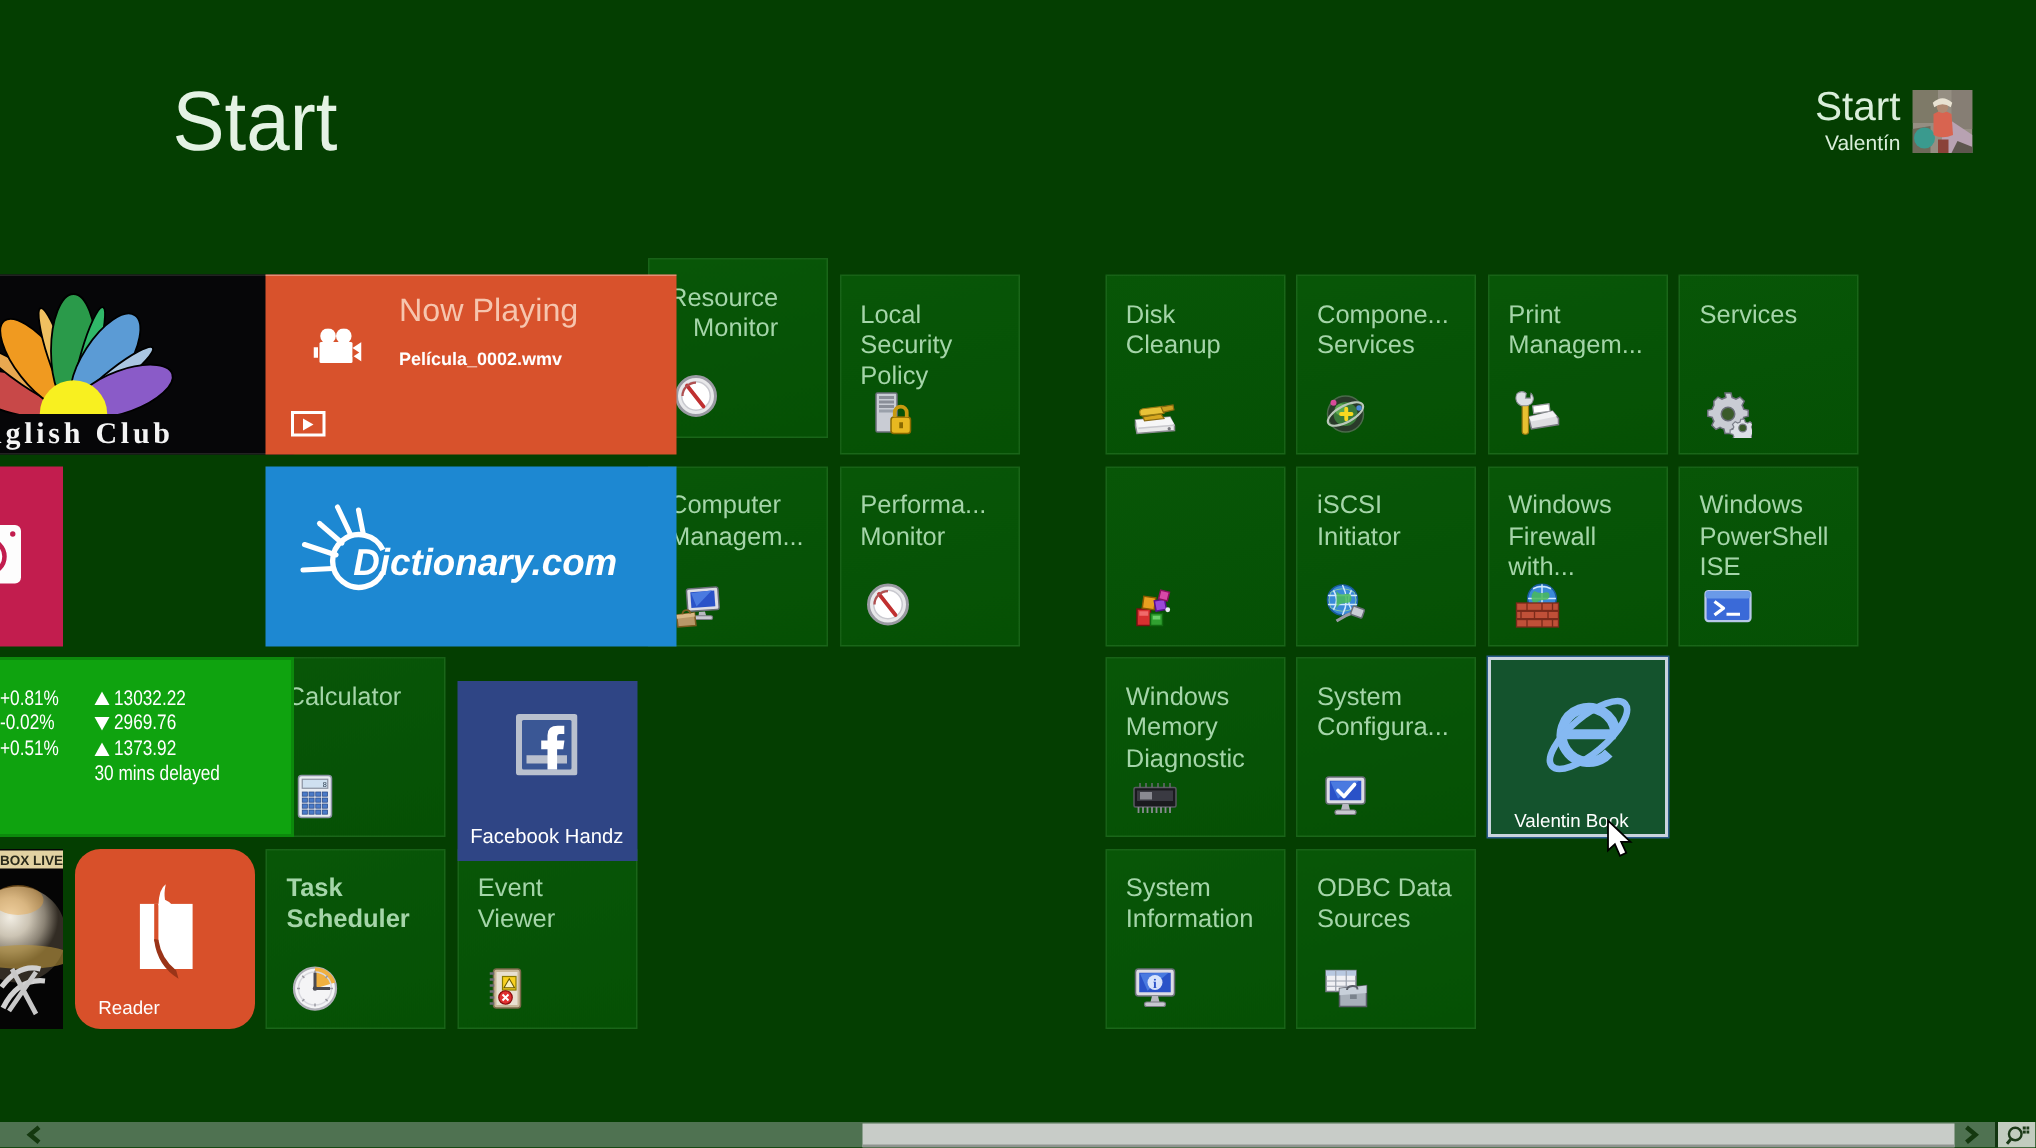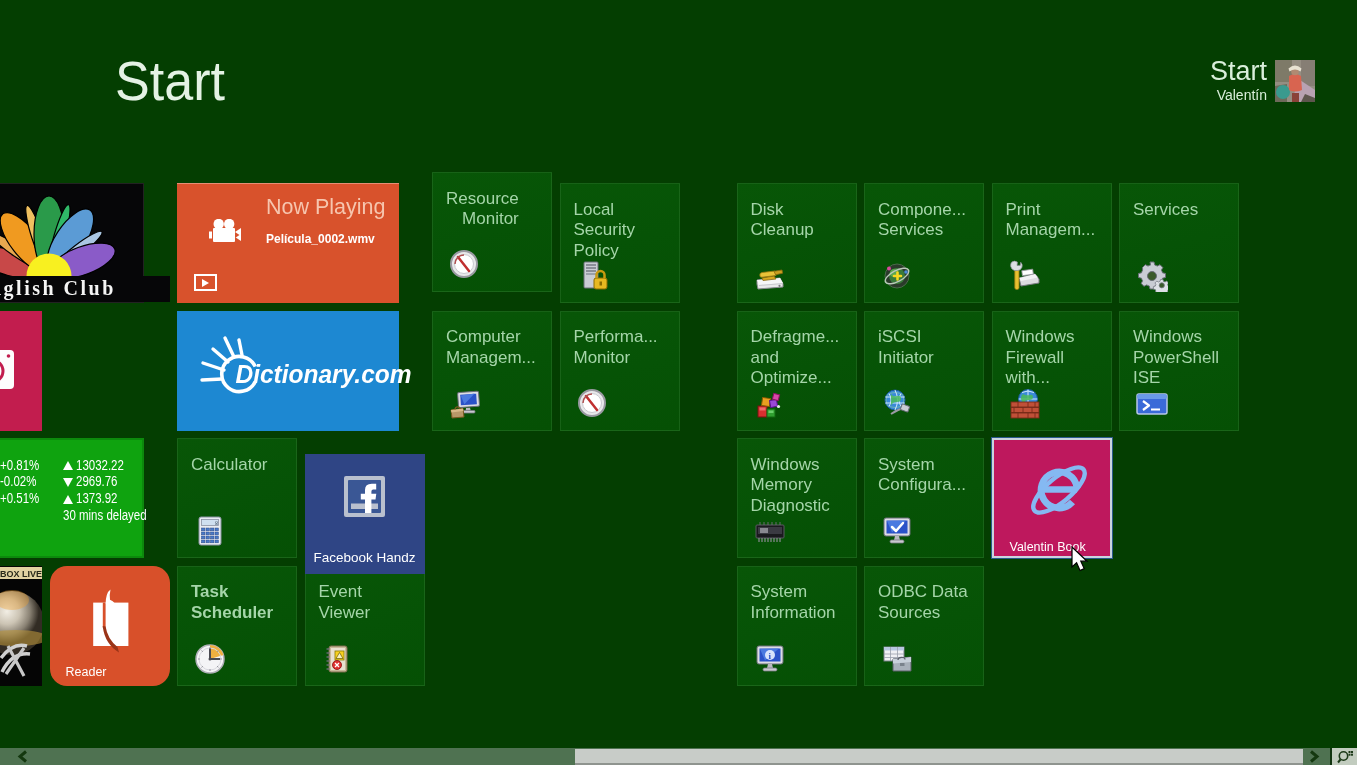--- a/index.html
+++ b/index.html
@@ -11,21 +11,21 @@
 .abs{position:absolute;}
 #start{left:115px;top:47.5px;font-size:56px;font-weight:300;color:#e4f2e4;transform:scaleX(0.93);transform-origin:0 0;}
 #handz{left:1178px;top:56px;width:89px;text-align:right;font-size:27px;font-weight:300;color:#d9eeda;}
 #valentin{left:1178px;top:87px;width:89px;text-align:right;font-size:14px;color:#d9eeda;}
 #avatar{left:1275px;top:60px;width:40px;height:42px;}
 .tile{position:absolute;width:120px;height:120px;box-sizing:border-box;}
 .gtile{background:linear-gradient(165deg,#085607 0%,#065306 50%,#055004 100%);
   border:1px solid rgba(160,220,160,0.12);}
 .gtile .lbl{position:absolute;left:13px;top:15.5px;font-size:17px;line-height:20.5px;color:#a5d5a9;}
 .gtile .ico{position:absolute;left:16px;bottom:10px;width:32px;height:32px;}
-.wide{width:222px;}
+.wide{width:274px;}
 </style>
 </head>
 <body>
 <div class="abs" id="start">Start</div>
 <div class="abs" id="handz">Start</div>
 <div class="abs" id="valentin">Valentín</div>
 <div class="abs" id="avatar"><svg width="40" height="42" viewBox="0 0 40 42">
 <rect width="40" height="42" fill="#958e82"></rect>
 <rect x="0" y="0" width="17" height="22" fill="#7e7a68"></rect>
 <rect x="26" y="0" width="14" height="26" fill="#867e74"></rect>
@@ -124,21 +124,20 @@
 <div class="tile gtile" style="left:559.5px;top:310.5px;">
     <div class="lbl">Performa...<br>Monitor</div>
 <svg class="ico" viewBox="0 0 32 32">
       <circle cx="15" cy="15" r="13" fill="#e8e8ea" stroke="#9a9aa2" stroke-width="2"></circle>
       <circle cx="15" cy="15" r="9.5" fill="#fff" stroke="#c9c9cf" stroke-width="1"></circle>
       <path d="M9 8 L20 22" stroke="#c03030" stroke-width="2.5" stroke-linecap="round"></path>
       <path d="M6 15 A9 9 0 0 1 15 6" stroke="#b05050" stroke-width="1.5" fill="none"></path>
     </svg>
   </div>
 <div class="tile gtile" style="left:736.5px;top:310.5px;">
-    <div class="lbl">Defragme...<br>and<br>Optimize...</div>
 <svg class="ico" viewBox="0 0 32 32">
       <rect x="4" y="18" width="9" height="11" fill="#d83030" stroke="#7a1010" stroke-width="1"></rect>
       <rect x="5.5" y="19.5" width="6" height="3" fill="#f06a6a"></rect>
       <rect x="13" y="21" width="8" height="8" fill="#30a030" stroke="#106a10" stroke-width="1"></rect>
       <rect x="14.5" y="22.5" width="5" height="2.5" fill="#6ad06a"></rect>
       <rect x="8" y="10" width="8" height="8" transform="rotate(8 12 14)" fill="#e8a020" stroke="#8a5a00" stroke-width="1"></rect>
       <rect x="16" y="12" width="7" height="7" transform="rotate(-10 19 15)" fill="#9a48d8" stroke="#5a1090" stroke-width="1"></rect>
       <rect x="19" y="6" width="6" height="6" transform="rotate(14 22 9)" fill="#d848a8" stroke="#8a1060" stroke-width="1"></rect>
       <circle cx="24.5" cy="18.5" r="1.6" fill="#e8e8f0"></circle>
     </svg>
@@ -383,21 +382,21 @@
 <div class="tile" style="left:49.5px;top:565.5px;background:#d8502a;border-radius:17px;">
 <svg width="36" height="78" viewBox="0 0 36 78" style="position:absolute;left:43px;top:10px;">
 <rect x="0.2" y="26.6" width="35.2" height="43.4" fill="#fff"></rect>
 <rect x="9.8" y="26.6" width="2.8" height="25" fill="#d8502a"></rect>
 <path d="M12.6 27.5 Q13 16.5 17.5 13.5 Q16.2 19.5 17 23.8 Q20 25 22 27.5 Z" fill="#fff"></path>
 <path d="M9.8 50 L12.6 50.5 Q14.5 63 24.5 71 L26 76.5 Q12 68 9.8 51 Z" fill="#9a3418"></path>
 </svg>
 <div class="abs" style="left:16px;top:99px;font-size:12.5px;color:#fff;">Reader</div>
 </div>
 
-<div class="tile" style="left:991.5px;top:438px;background:#be185d;border:2px solid #c9d4de;box-shadow:0 0 0 1px #2a5a8a;">
+<div class="tile" style="left:991.5px;top:438px;background:#14532d;border:2px solid #c9d4de;box-shadow:0 0 0 1px #2a5a8a;">
 <svg width="76" height="70" viewBox="0 0 76 70" style="position:absolute;left:27px;top:16px;">
 <path d="M56 32 a18 18 0 1 0 -4.5 14" stroke="#85b9f2" stroke-width="6.8" fill="none"></path>
 <path d="M20.5 33.5 h35.5" stroke="#85b9f2" stroke-width="6.6"></path>
 <ellipse cx="38" cy="34" rx="32" ry="12" fill="none" stroke="#85b9f2" stroke-width="4.4" transform="rotate(-40 38 34)"></ellipse>
 </svg>
 <div class="abs" style="left:16px;top:100px;font-size:12.5px;color:#fff;">Valentin Book</div>
 </div>
 
 <svg class="abs" style="left:1071px;top:546px;z-index:50;" width="20" height="28" viewBox="0 0 20 28">
 <path d="M1 1 L1 21 L5.6 16.8 L9 24.5 L13.2 22.6 L9.8 15.2 L16 15.2 Z" fill="#fff" stroke="#000" stroke-width="1.2"></path>

